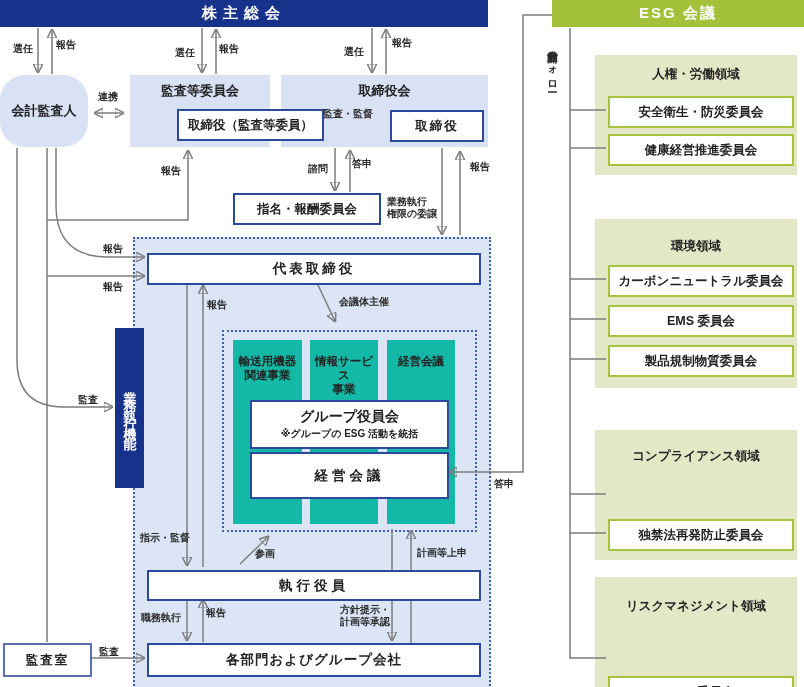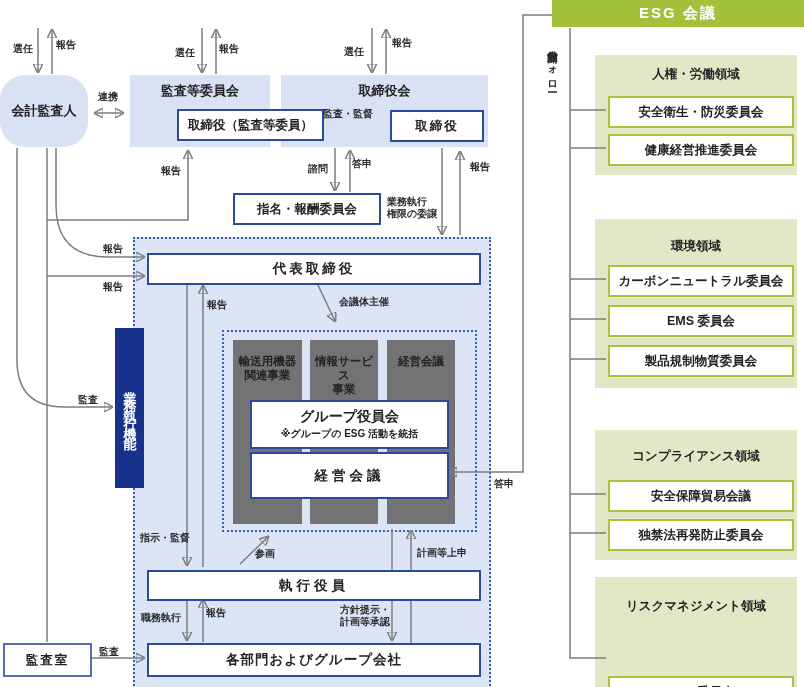--- a/index.html
+++ b/index.html
@@ -12,21 +12,21 @@
   .greenbar{background:#a3c13a;color:#fff;display:flex;align-items:center;justify-content:center;
             font-size:15px;font-weight:bold;letter-spacing:2px;}
   
   .bluebox{background:#d8e2f4;}
   .boxtitle{position:absolute;text-align:center;font-size:13px;font-weight:bold;color:#222;}
   .wbox{position:absolute;background:#fff;border:2px solid #2b4a9b;display:flex;align-items:center;
         justify-content:center;font-weight:bold;color:#222;font-size:12.5px;white-space:nowrap;}
   .flexc{display:flex;align-items:center;justify-content:center;font-weight:bold;color:#222;}
   .dashedbig{background:#dbe5f6;border:2px dotted #3a5fb0;}
   .dottedinner{border:2px dotted #3a5fb0;}
-  .col{background:#737373;}
+  .col{background:#14b8a6;}
   .coltitle{font-size:11.5px;font-weight:bold;color:#222;text-align:center;line-height:14px;padding-top:14px;}
   .vnavy{background:#17328a;color:#fff;display:flex;align-items:center;justify-content:center;}
   .vtext{writing-mode:vertical-rl;text-orientation:upright;font-size:13px;font-weight:bold;letter-spacing:9px;}
   
   .gsec{background:#e4e7c6;}
   .sectitle{position:absolute;text-align:center;font-size:12.5px;font-weight:bold;color:#222;}
   .gitem{position:absolute;background:#fff;border:2px solid #a6c43e;display:flex;align-items:center;
          justify-content:center;font-size:12.5px;font-weight:bold;color:#222;white-space:nowrap;}
   
   .lbl{position:absolute;font-size:10px;font-weight:bold;color:#2b2b2b;white-space:nowrap;line-height:12px;}
@@ -104,20 +104,21 @@
     <path d="M570 28V658H606"></path>
     <path d="M570 110H606"></path>
     <path d="M570 148H606"></path>
     <path d="M570 279H606"></path>
     <path d="M570 319H606"></path>
     <path d="M570 359H606"></path>
     <path d="M570 494H606"></path>
     <path d="M570 533H606"></path>
   </svg>
 
+  <div class="abs navybar" style="left:0;top:0;width:488px;height:27px;">株主総会</div>
   <div class="abs greenbar" style="left:552px;top:0;width:252px;height:27px;">ESG 会議</div>
 
   <div class="abs bluebox flexc" style="left:0;top:75px;width:88px;height:72px;font-size:13px;border-radius:25px;">会計監査人</div>
   <div class="abs bluebox" style="left:130px;top:75px;width:140px;height:72px;"></div>
   <div class="boxtitle" style="left:130px;top:82px;width:140px;">監査等委員会</div>
   <div class="abs bluebox" style="left:281px;top:75px;width:207px;height:72px;"></div>
   <div class="boxtitle" style="left:281px;top:82px;width:207px;">取締役会</div>
   <div class="wbox" style="left:177px;top:109px;width:143px;height:28px;">取締役（監査等委員）</div>
   <div class="wbox" style="left:390px;top:110px;width:90px;height:28px;letter-spacing:2px;">取締役</div>
   <div class="wbox" style="left:233px;top:193px;width:144px;height:28px;">指名・報酬委員会</div>
@@ -141,21 +142,20 @@
   <div class="sectitle" style="left:595px;top:66px;width:202px;">人権・労働領域</div>
   <div class="gitem" style="left:608px;top:96px;width:182px;height:28px;">安全衛生・防災委員会</div>
   <div class="gitem" style="left:608px;top:134px;width:182px;height:28px;">健康経営推進委員会</div>
 
   <div class="sectitle" style="left:595px;top:238px;width:202px;">環境領域</div>
   <div class="gitem" style="left:608px;top:265px;width:182px;height:28px;">カーボンニュートラル委員会</div>
   <div class="gitem" style="left:608px;top:305px;width:182px;height:28px;">EMS 委員会</div>
   <div class="gitem" style="left:608px;top:345px;width:182px;height:28px;">製品規制物質委員会</div>
 
   <div class="sectitle" style="left:595px;top:448px;width:202px;">コンプライアンス領域</div>
-  <div class="gitem" style="left:608px;top:480px;width:182px;height:28px;">安全保障貿易会議</div>
   <div class="gitem" style="left:608px;top:519px;width:182px;height:28px;">独禁法再発防止委員会</div>
 
   <div class="sectitle" style="left:595px;top:598px;width:202px;">リスクマネジメント領域</div>
   <div class="gitem" style="left:608px;top:644px;width:182px;height:28px;margin-top:32px;">BCP 委員会</div>
 
   <div class="lbl" style="left:13px;top:43px;">選任</div>
   <div class="lbl" style="left:56px;top:39px;">報告</div>
   <div class="lbl" style="left:175px;top:47px;">選任</div>
   <div class="lbl" style="left:219px;top:43px;">報告</div>
   <div class="lbl" style="left:344px;top:46px;">選任</div>

